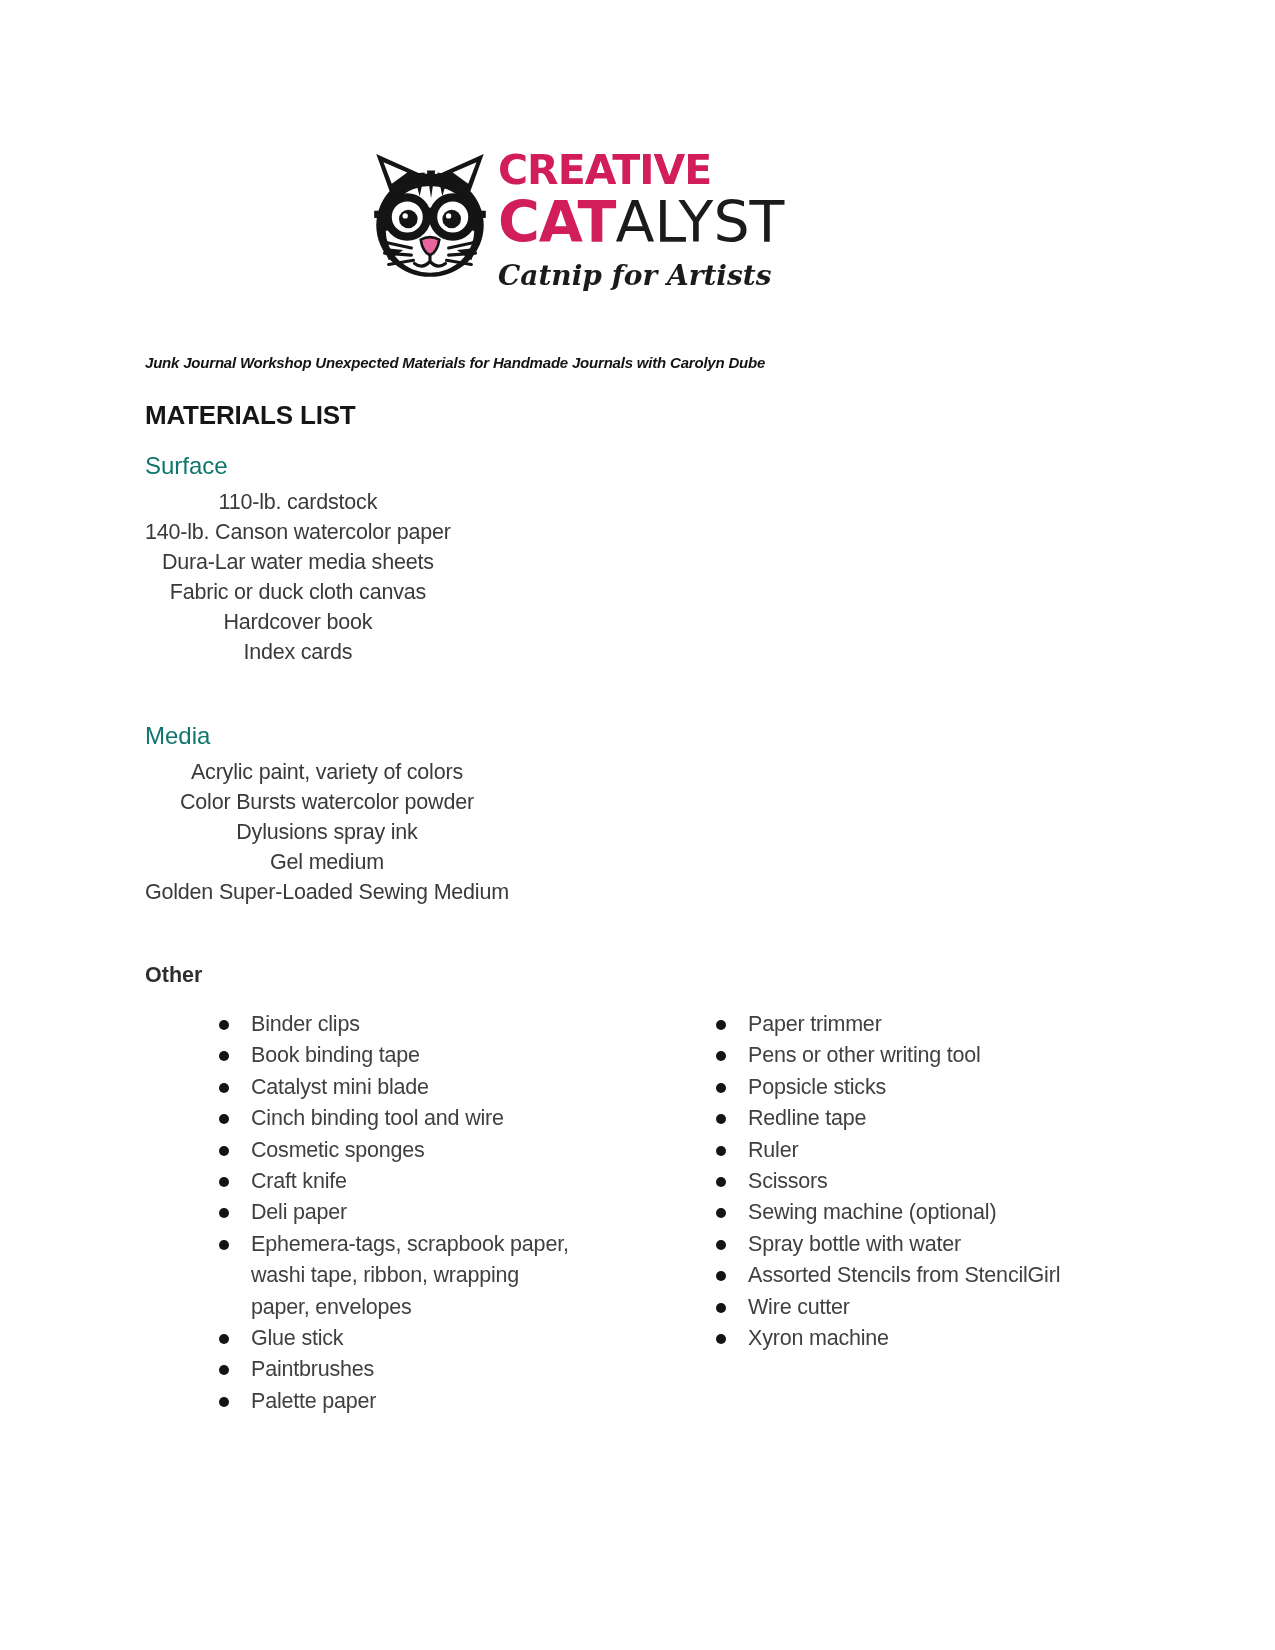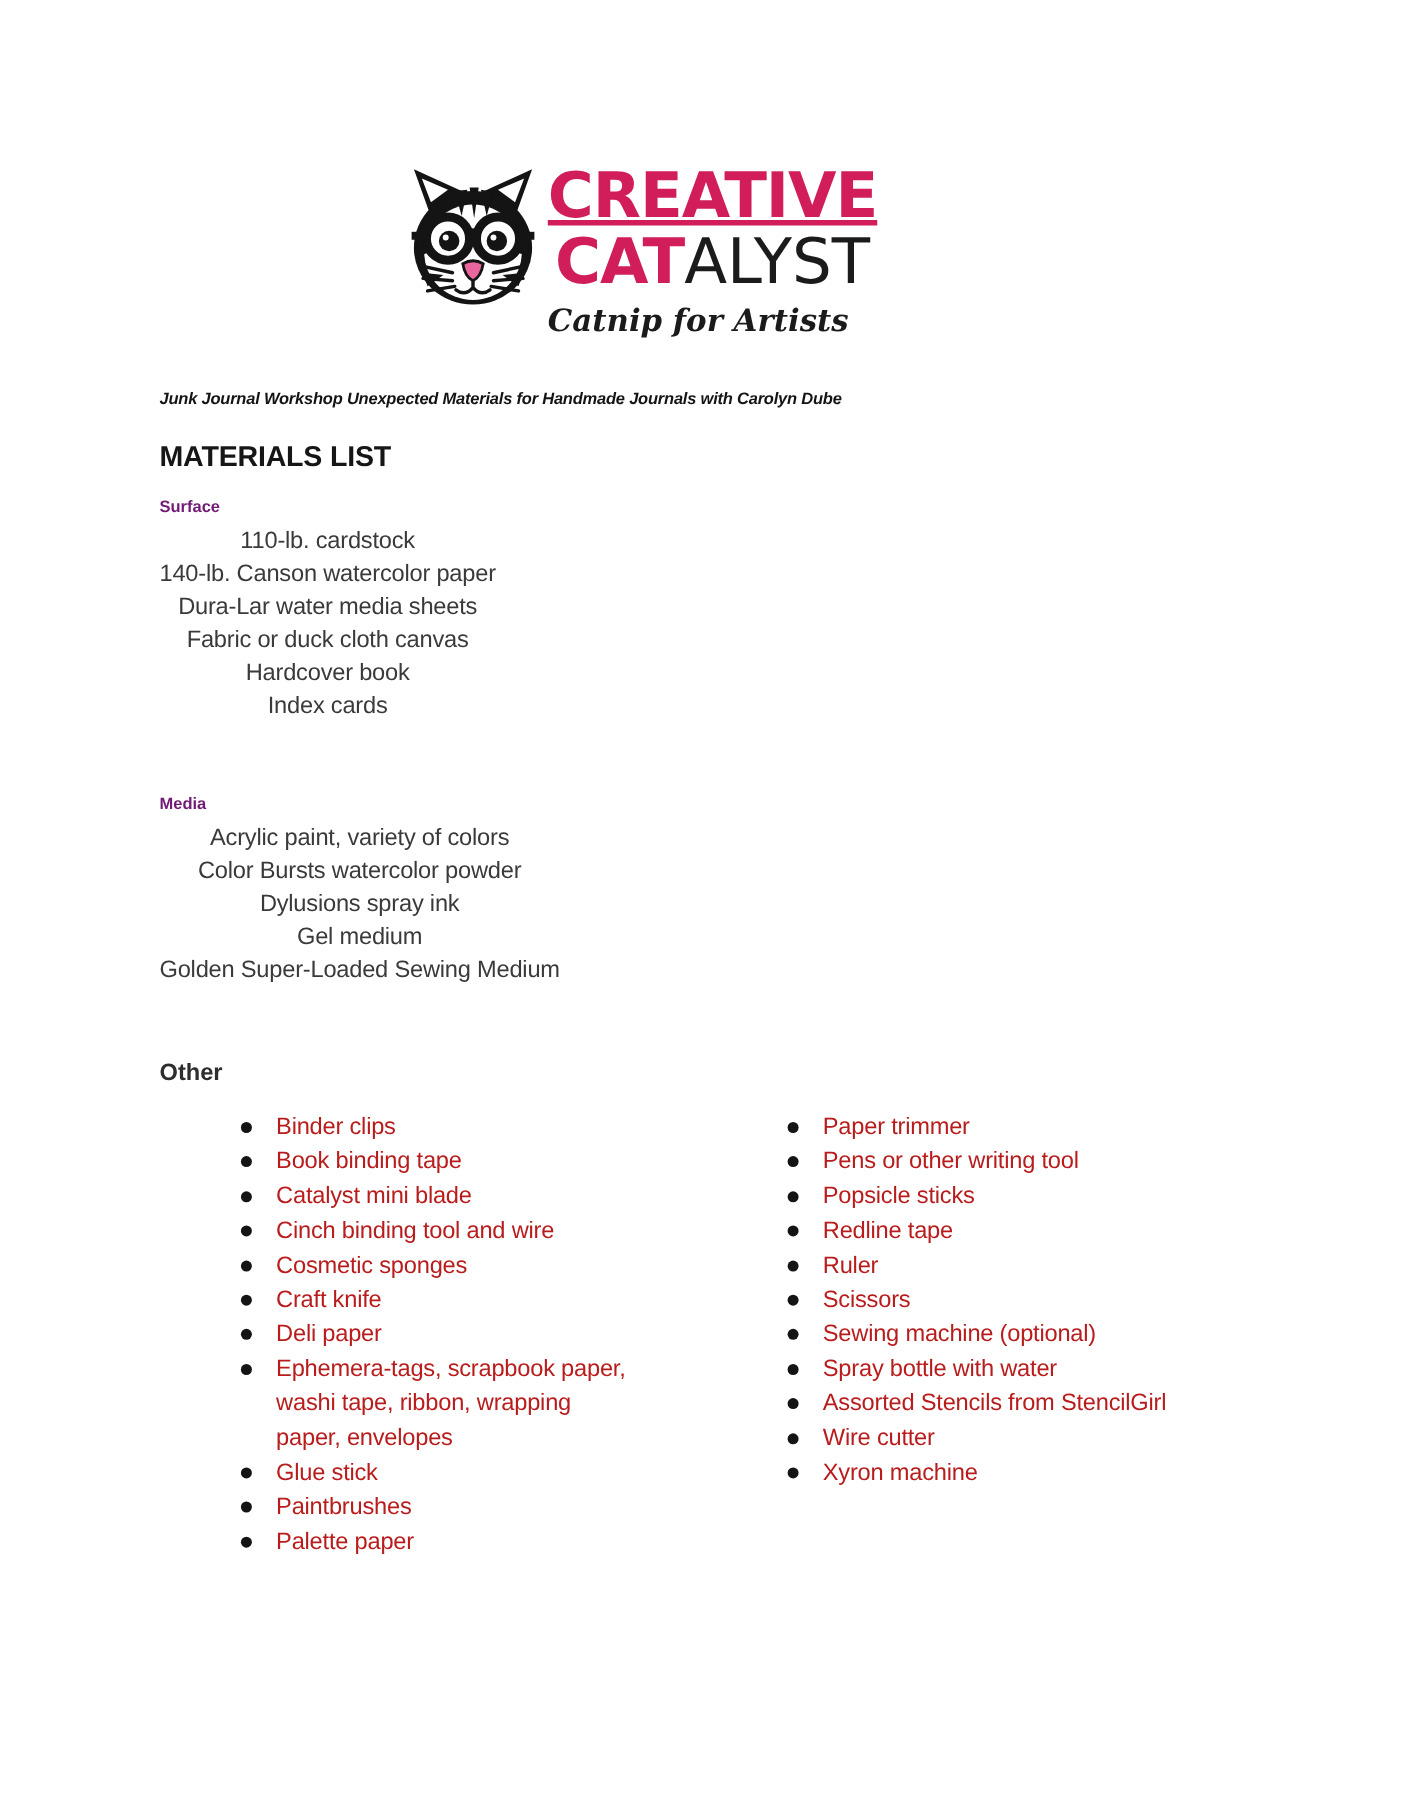--- a/index.html
+++ b/index.html
@@ -19,22 +19,22 @@
     position: absolute;
     left: 368px;
     top: 150px;
     display: flex;
     align-items: flex-start;
   }
   .cat-icon { width: 124px; height: 138px; flex: 0 0 auto; }
   .brand-text { margin-left: 6px; display: flex; flex-direction: column; }
   .brand-line1 {
     font-family: "DejaVu Sans", sans-serif;
-    font-size: 57px; font-weight: 800; line-height: 1.0;
-    letter-spacing: -1px; color: var(--brand, #d11e5a); text-decoration: underline;
+    font-size: 41px; font-weight: 800; line-height: 1.0;
+    letter-spacing: -1px; color: var(--brand, #d11e5a);
   }
   .brand-line2 {
     font-family: "DejaVu Sans", sans-serif;
     font-size: 57px; line-height: 1.0; margin-top: 3px;
     white-space: nowrap;
     text-align: center;
   }
   .brand-line2 .bold-part { font-weight: 800; letter-spacing: -1px; color: var(--brand, #d11e5a); }
   .brand-line2 .light-part { font-weight: 400; letter-spacing: 0; color: #1b1b1b; }
   .brand-tagline {
@@ -53,37 +53,37 @@
   .materials-heading {
     position: absolute; left: 145px; top: 400px;
     font-size: 26px; font-weight: 800; color: #161616;
     letter-spacing: -0.2px;
   }
 
   .section { position: absolute; left: 145px; }
   .section-surface { top: 452px; }
   .section-media   { top: 722px; }
   .section-heading {
-    font-size: 15px; font-weight: 700; color: #701a75;
+    font-size: 24px; font-weight: 400; color: #0f766e;
     margin-bottom: 7px;
   }
   .plain-item {
     font-size: 21.5px; color: #3a3a3a; line-height: 30px;
     letter-spacing: -0.2px;
     text-align: center;
   }
 
   .other-heading { position: absolute; left: 145px; top: 963px; font-size: 21.5px; font-weight: 700; color: #2e2e2e; }
 
   .bullet-col { position: absolute; top: 1009px; list-style: none; }
   .bullet-col-left  { left: 207px; width: 368px; }
   .bullet-col-right { left: 704px; width: 440px; }
   .bullet-col li {
     position: relative; padding-left: 44px;
-    font-size: 21.5px; line-height: 31.4px; color: #b91c1c;
+    font-size: 21.5px; line-height: 31.4px; color: #404040;
     letter-spacing: -0.2px;
   }
   .bullet-col li::before {
     content: ""; position: absolute; left: 12px; top: 11px;
     width: 10px; height: 10px; border-radius: 50%; background: #141414;
   }
 </style>
 </head>
 <body>
 

